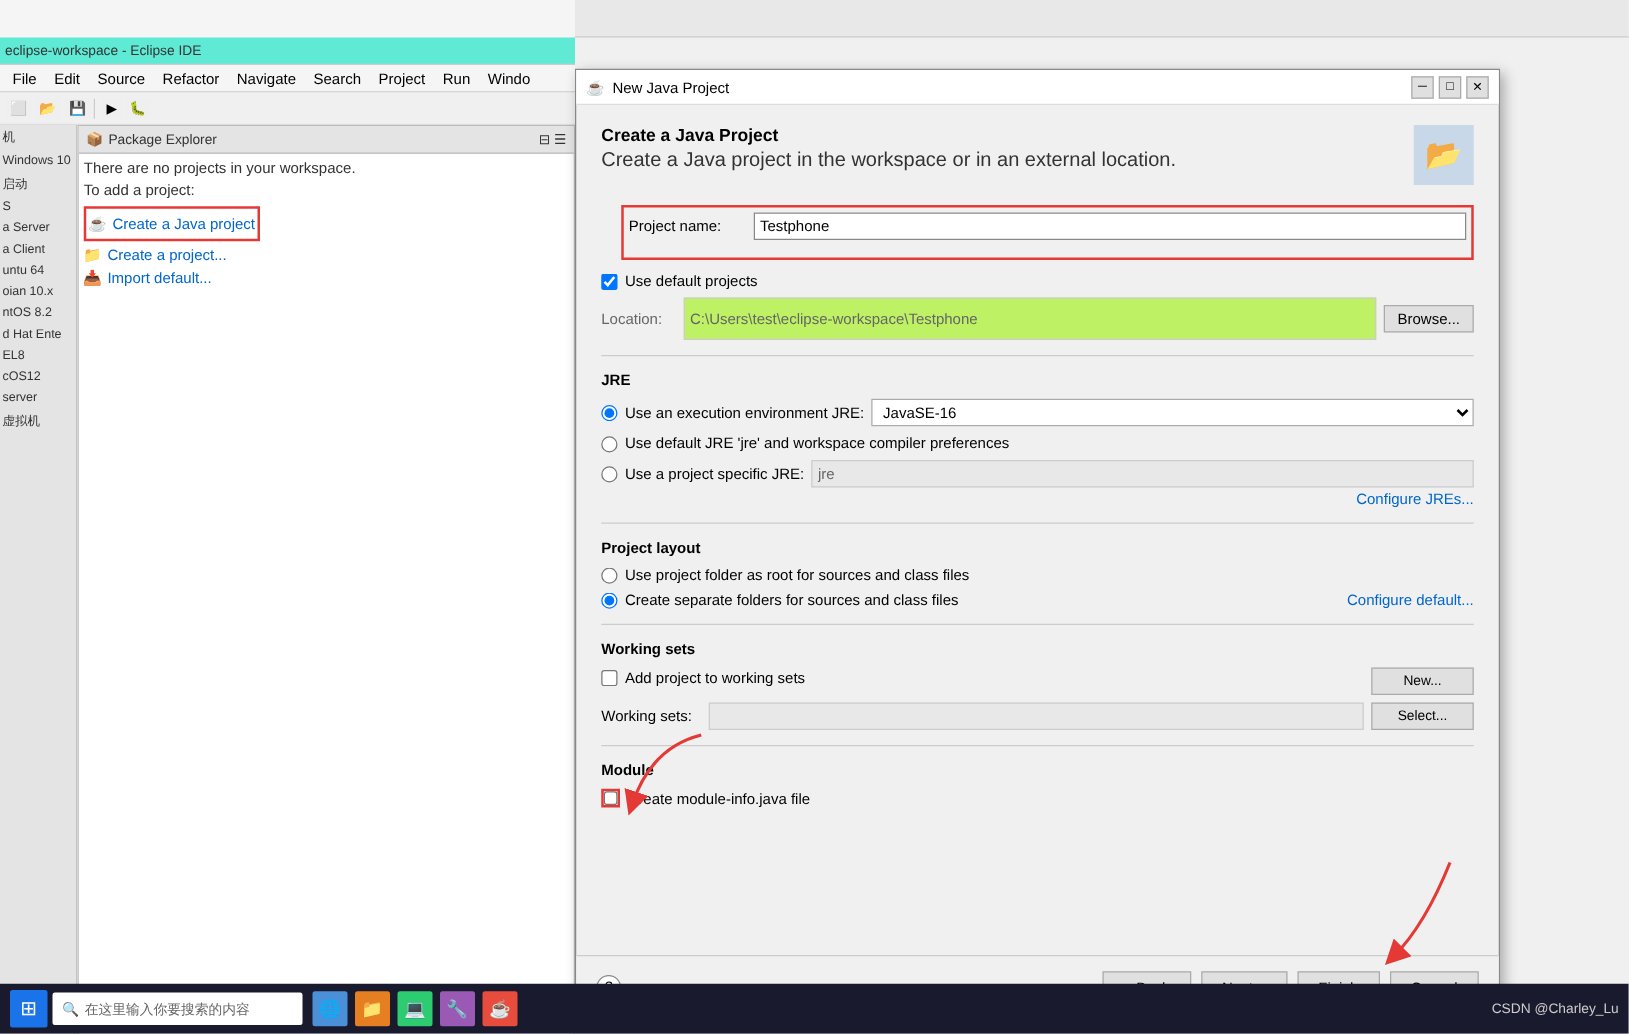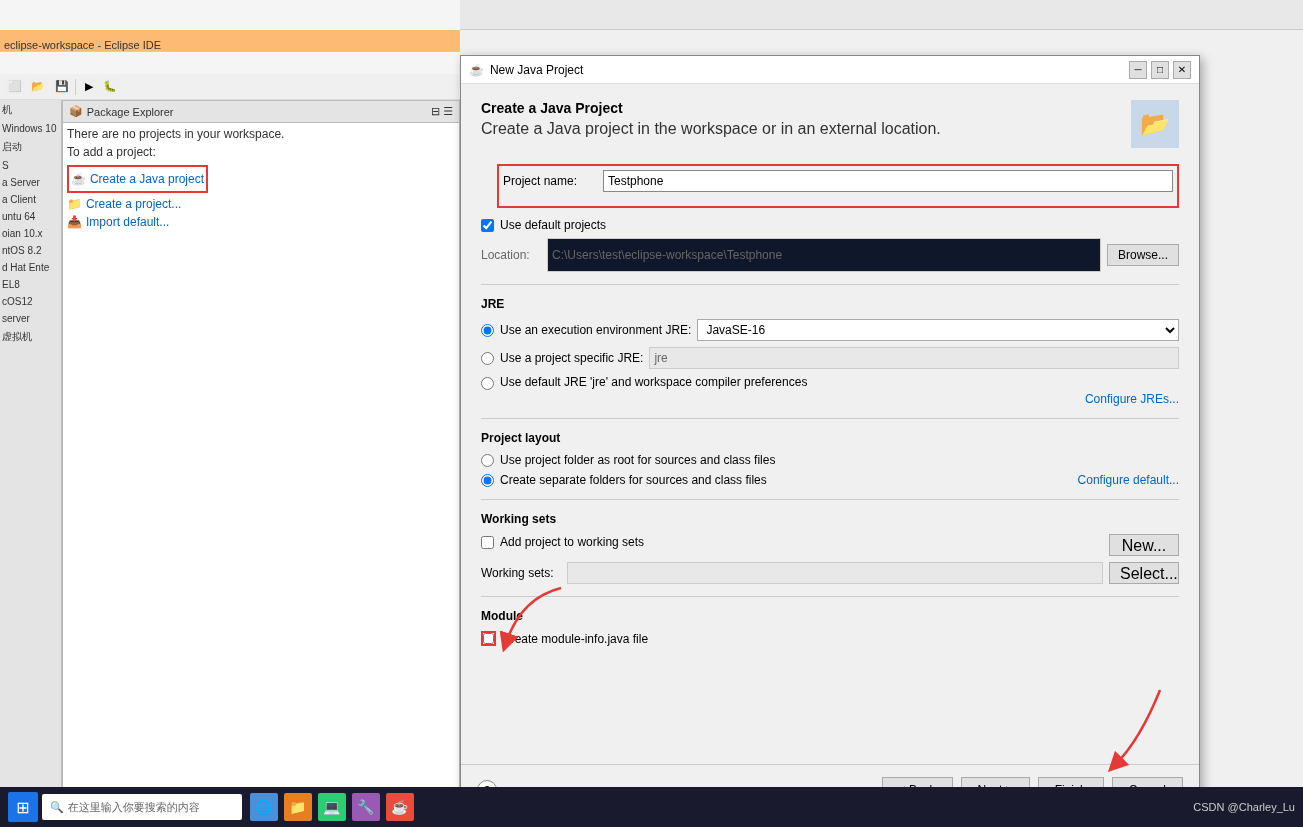--- a/index.html
+++ b/index.html
@@ -111,40 +111,40 @@
 
     .checkbox-row {
       display: flex; align-items: center; gap: 6px; margin-bottom: 6px; font-size: 12px;
     }
     .checkbox-row input[type="checkbox"] { width: 13px; height: 13px; }
 
     .location-row {
       display: flex; align-items: center; gap: 6px; margin-bottom: 10px;
     }
     .location-label { font-size: 12px; width: 60px; color: #666; }
-    .location-input { flex: 1; height: 22px; border: 1px solid #ccc; background: #0f172a; padding: 16px 4px; font-size: 12px; color: #666; }
+    .location-input { flex: 1; height: 22px; border: 1px solid #ccc; background: #bef264; padding: 16px 4px; font-size: 12px; color: #666; }
     .browse-btn { padding: 2px 10px; height: 22px; font-size: 12px; background: #e0e0e0; border: 1px solid #aaa; cursor: pointer; }
 
     .jre-section { margin-bottom: 12px; }
     .radio-row { display: flex; align-items: center; gap: 6px; margin-bottom: 6px; font-size: 12px; }
     .radio-row input[type="radio"] { width: 13px; height: 13px; }
     .jre-select { flex: 1; height: 22px; border: 1px solid #aaa; background: #fff; font-size: 12px; padding: 1px 4px; }
     .jre-input { flex: 1; height: 22px; border: 1px solid #ccc; background: #e8e8e8; font-size: 12px; padding: 1px 4px; color: #666; }
 
     .link-text { color: #0066cc; text-decoration: none; cursor: pointer; font-size: 12px; }
 
     .config-link-row { display: flex; justify-content: flex-end; margin-top: -4px; margin-bottom: 8px; }
 
     .project-layout-section { margin-bottom: 12px; }
 
     .working-sets-section { margin-bottom: 12px; }
     .working-sets-row { display: flex; align-items: center; gap: 6px; }
     .working-sets-input { flex: 1; height: 22px; border: 1px solid #ccc; background: #e8e8e8; padding: 2px 4px; font-size: 12px; }
     .ws-label { font-size: 12px; width: 80px; }
-    .ws-btn { padding: 2px 10px; height: 22px; font-size: 16px; background: #e0e0e0; border: 1px solid #aaa; cursor: pointer; width: 70px; }
+    .ws-btn { padding: 2px 10px; height: 22px; font-size: 11px; background: #e0e0e0; border: 1px solid #aaa; cursor: pointer; width: 82px; }
 
     .module-section { margin-bottom: 12px; }
 
     
     .dialog-footer {
       height: 50px; border-top: 1px solid #ccc; background: #f0f0f0;
       display: flex; align-items: center; justify-content: space-between;
       padding: 0 16px;
     }
     .footer-left { display: flex; align-items: center; }
@@ -189,24 +189,35 @@
   </div>
   <div class="tab-item active">
     <span>🖥</span>
     <span>Windows 10 x64</span>
     <span class="close-x">✕</span>
   </div>
 </div>
 
 <div class="left-panel">
 
-  <div style="position:absolute;top:30px;left:0;width:460px;height:22px;background:#fdba74;border-bottom:1px solid #ccc;display:flex;align-items:flex-end;padding:0 4px;font-size:11px;color:#333;">
+  <div style="position:absolute;top:30px;left:0;width:460px;height:22px;background:#5eead4;border-bottom:1px solid #ccc;display:flex;align-items:center;padding:0 4px;font-size:11px;color:#333;">
     <span>eclipse-workspace - Eclipse IDE</span>
   </div>
 
+  <div class="menu-bar" style="top:52px;">
+    <span class="menu-item">File</span>
+    <span class="menu-item">Edit</span>
+    <span class="menu-item">Source</span>
+    <span class="menu-item">Refactor</span>
+    <span class="menu-item">Navigate</span>
+    <span class="menu-item">Search</span>
+    <span class="menu-item">Project</span>
+    <span class="menu-item">Run</span>
+    <span class="menu-item">Windo</span>
+  </div>
 
   <div class="toolbar" style="top:74px;">
     <button class="toolbar-btn">⬜</button>
     <button class="toolbar-btn">📂</button>
     <button class="toolbar-btn">💾</button>
     <span style="width:4px;border-left:1px solid #ccc;height:16px;display:inline-block;"></span>
     <button class="toolbar-btn">▶</button>
     <button class="toolbar-btn">🐛</button>
   </div>
 
@@ -307,29 +318,29 @@
       <div class="section-title">JRE</div>
 
       <div class="radio-row">
         <input type="radio" name="jre" checked="" style="">
         <span>Use an execution environment JRE:</span>
         <select class="jre-select">
           <option>JavaSE-16</option>
         </select>
       </div>
 
+      <div class="radio-row" style="align-items:flex-start;">
+        <input type="radio" name="jre" style="margin-top: 2px;">
+        <span>Use default JRE 'jre' and workspace compiler preferences</span>
+      </div>
+
       <div class="radio-row">
         <input type="radio" name="jre" style="">
         <span>Use a project specific JRE:</span>
         <input type="text" class="jre-input" value="jre" style="">
-      </div>
-
-      <div class="radio-row" style="align-items:flex-start;">
-        <input type="radio" name="jre" style="margin-top: 2px;">
-        <span>Use default JRE 'jre' and workspace compiler preferences</span>
       </div>
       <div class="config-link-row">
         <a class="link-text" href="#">Configure JREs...</a>
       </div>
     </div>
 
     <div class="section-divider"></div>
 
     <div class="project-layout-section">
       <div class="section-title">Project layout</div>

